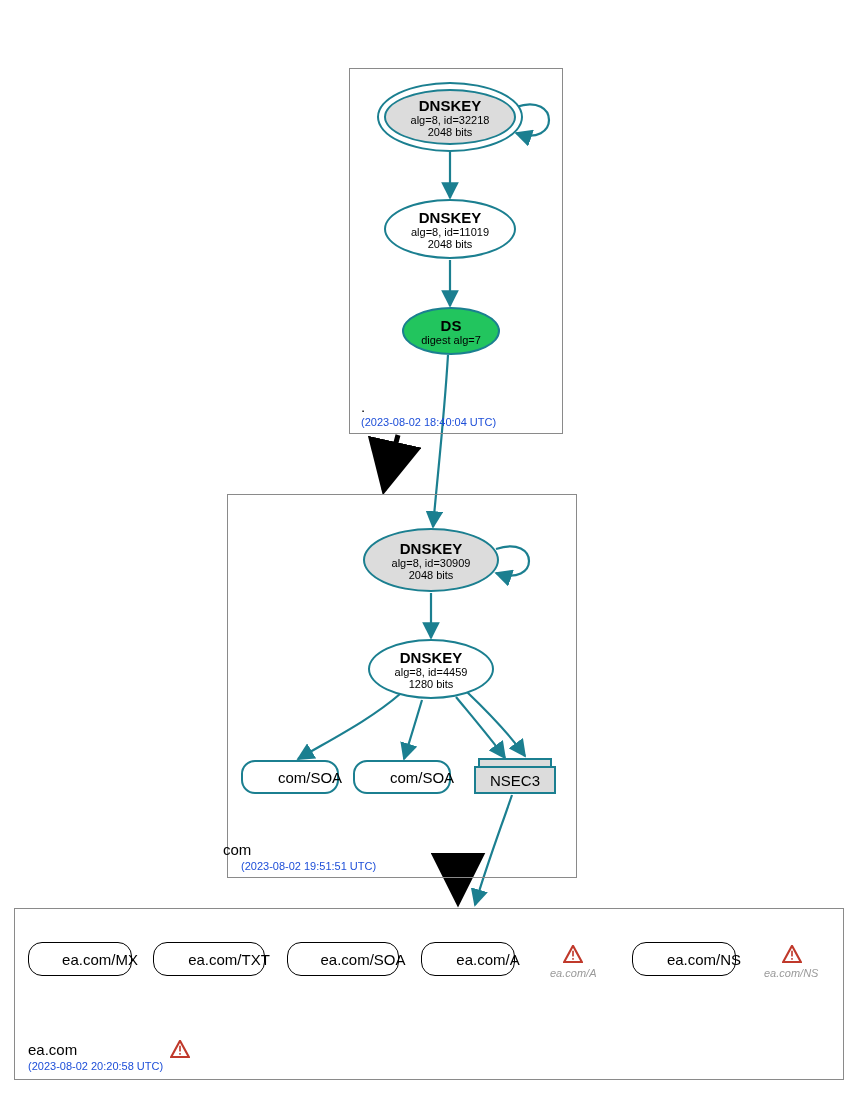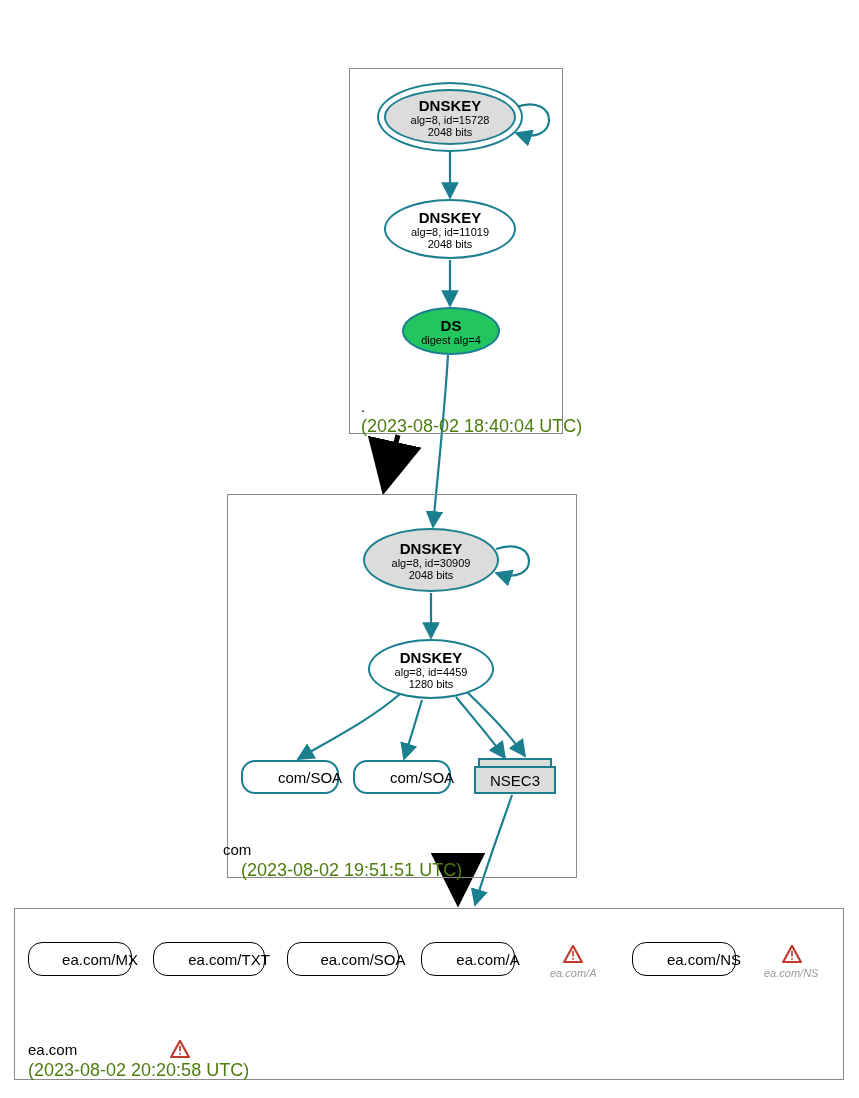--- a/index.html
+++ b/index.html
@@ -18,22 +18,22 @@
     background: transparent;
     box-sizing: border-box;
   }
   .zone-label {
     position: absolute;
     font-size: 15px;
     color: #000;
   }
   .zone-time {
     position: absolute;
-    font-size: 18px;
-    color: #4d7c0f;
+    font-size: 11px;
+    color: #1d4ed8;
   }
 
   .node {
     position: absolute;
     display: flex;
     flex-direction: column;
     align-items: center;
     justify-content: center;
     box-sizing: border-box;
   }
@@ -151,34 +151,34 @@
   </svg>
 
   <div class="zone-box" style="left:349px; top:68px; width:214px; height:366px;"></div>
   <div class="zone-label" style="left:361px; top:398px;">.</div>
   <div class="zone-time" style="left:361px; top:416px;">(2023-08-02 18:40:04 UTC)</div>
 
   <div class="node ellipse ksk-outer" style="left:377px; top:82px; width:146px; height:70px;">
     <div class="ellipse ksk-inner"></div>
     <div style="position:relative;">
       <div class="title" style="text-align:center;">DNSKEY</div>
-      <div class="sub" style="text-align:center;">alg=8, id=15728</div>
+      <div class="sub" style="text-align:center;">alg=8, id=32218</div>
       <div class="sub" style="text-align:center;">2048 bits</div>
     </div>
   </div>
 
   <div class="node ellipse plain" style="left:384px; top:199px; width:132px; height:60px;">
     <div class="title">DNSKEY</div>
     <div class="sub">alg=8, id=11019</div>
     <div class="sub">2048 bits</div>
   </div>
 
   <div class="node ellipse ds" style="left:402px; top:307px; width:98px; height:48px;">
     <div class="title">DS</div>
-    <div class="sub">digest alg=4</div>
+    <div class="sub">digest alg=7</div>
   </div>
 
   <div class="zone-box" style="left:227px; top:494px; width:350px; height:384px;"></div>
   <div class="zone-label" style="left:223px; top:841px;">com</div>
   <div class="zone-time" style="left:241px; top:860px;">(2023-08-02 19:51:51 UTC)</div>
 
   <div class="node ellipse ksk-com" style="left:363px; top:528px; width:136px; height:64px;">
     <div class="title">DNSKEY</div>
     <div class="sub">alg=8, id=30909</div>
     <div class="sub">2048 bits</div>

